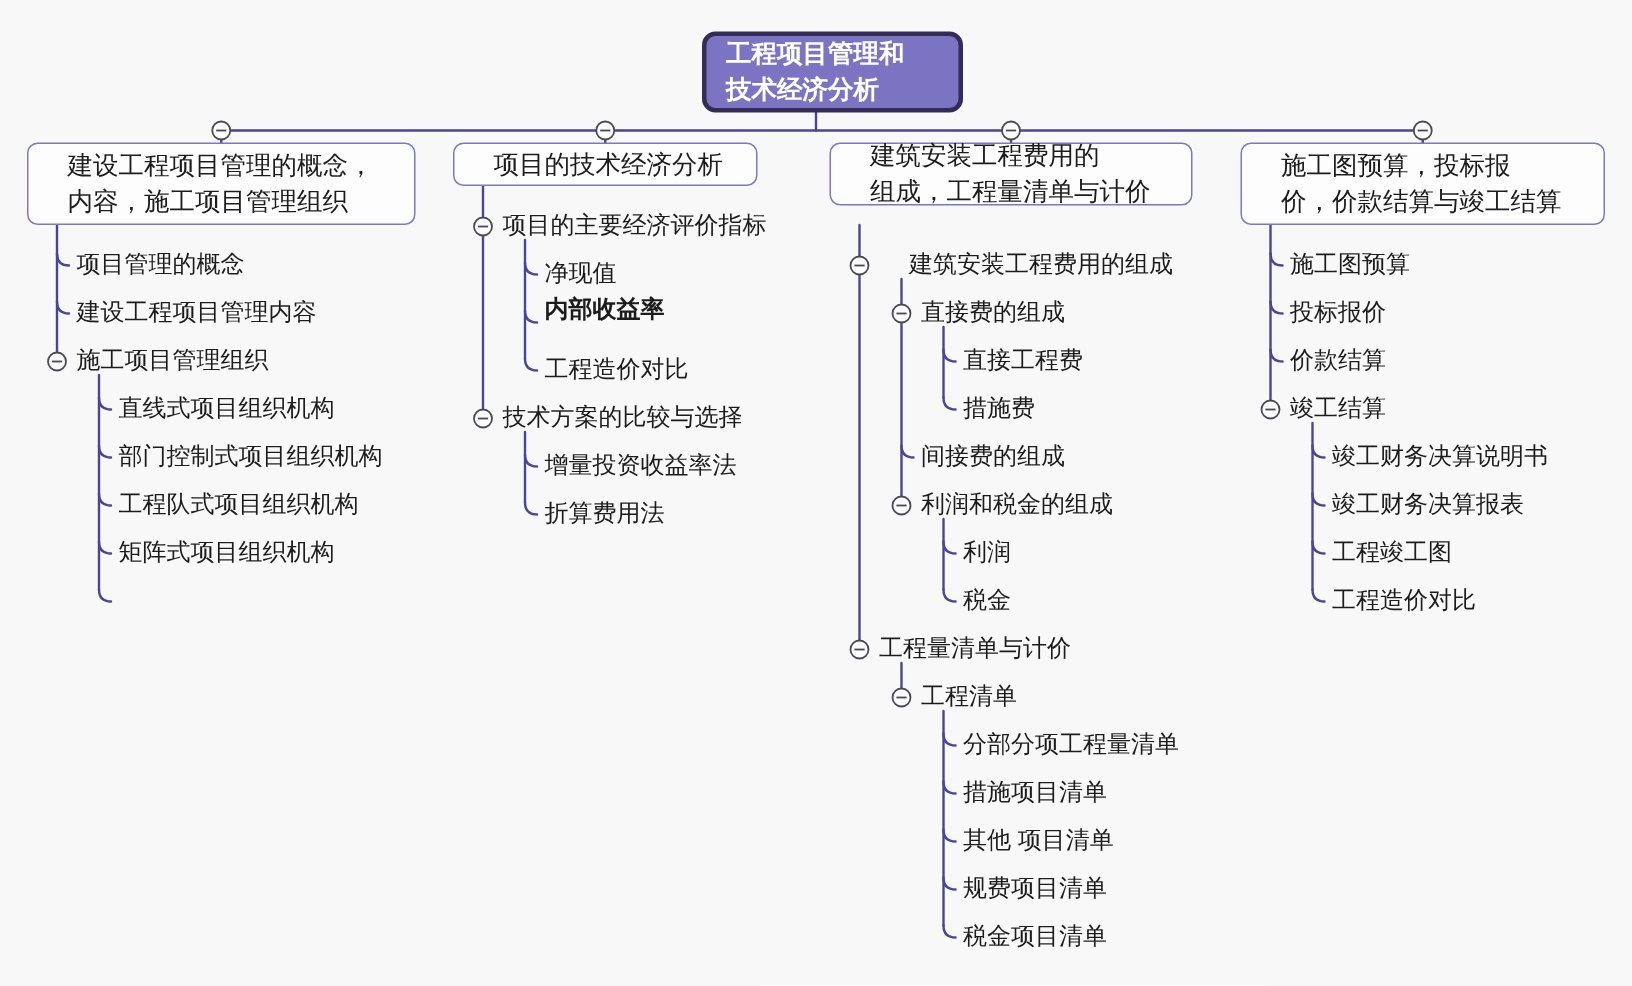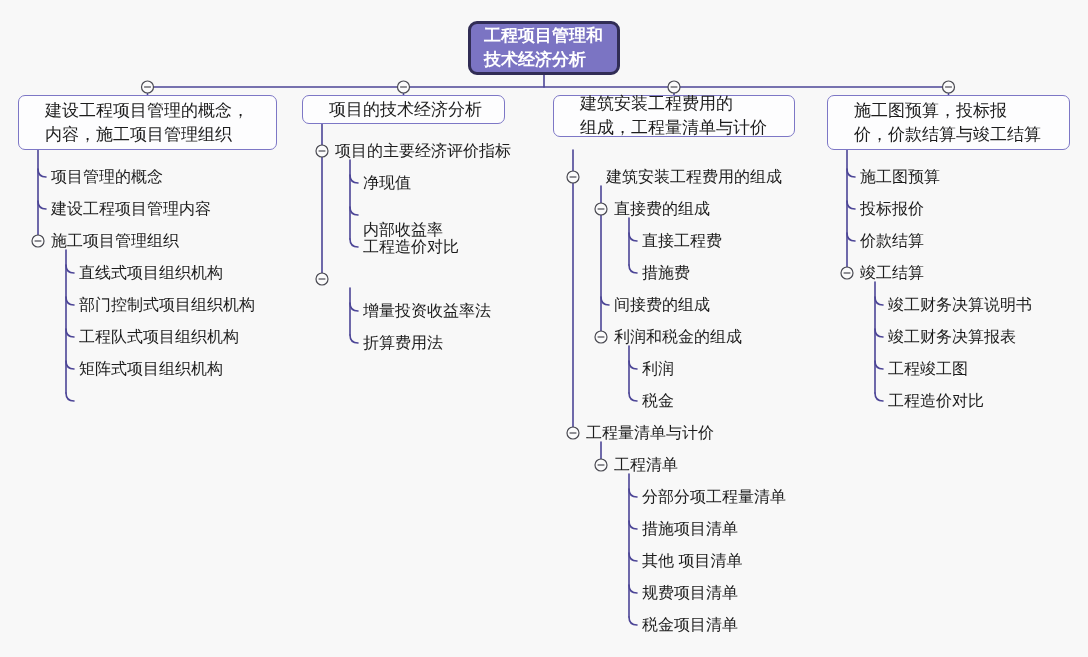--- a/index.html
+++ b/index.html
@@ -5,21 +5,21 @@
   html,body{margin:0;padding:0;}
   .stage{
     position:relative;
     width:1088px;height:657px;
     background:#f8f8f8;
     font-family:"Liberation Sans","DejaVu Sans",sans-serif;
     overflow:hidden;
   }
   #wires{position:absolute;left:0;top:0;width:1088px;height:657px;}
   .root-box{
-    position:absolute;left:468px;top:21px;width:152px;height:54px;
+    position:absolute;left:468px;top:21px;width:174px;height:54px;
     box-sizing:border-box;
     background:#7b74c3;
     border:3px solid #312d55;
     border-radius:9px;
     display:flex;flex-direction:column;justify-content:center;
     padding-left:13px;
     color:#ffffff;font-weight:bold;font-size:17px;line-height:24px;
     white-space:nowrap;
   }
   .branch-box{
@@ -157,22 +157,23 @@
     <div class="node-label" style="left: 51px; top: 197px;">建设工程项目管理内容</div>
     <div class="node-label" style="left: 79px; top: 261px;">直线式项目组织机构</div>
     <div class="node-label" style="left: 79px; top: 293px;">部门控制式项目组织机构</div>
     <div class="node-label" style="left: 79px; top: 325px;">工程队式项目组织机构</div>
     <div class="node-label" style="left: 79px; top: 357px;">矩阵式项目组织机构</div>
     <div class="branch-box" style="left: 302px; top: 95px; width: 203px; height: 29px;">
       <div>项目的技术经济分析</div>
     </div>
     <div class="node-label" style="left: 335px; top: 139px;">项目的主要经济评价指标</div>
     <div class="node-label" style="left: 363px; top: 171px;">净现值</div>
-    <div class="node-label" style="left: 363px; top: 218px;">内部收益率</div>
+    <div class="node-label" style="left: 363px; top: 195px; font-weight: bold;">内部收益率</div>
     <div class="node-label" style="left: 363px; top: 235px;">工程造价对比</div>
+    <div class="node-label" style="left: 335px; top: 267px;">技术方案的比较与选择</div>
     <div class="node-label" style="left: 363px; top: 299px;">增量投资收益率法</div>
     <div class="node-label" style="left: 363px; top: 331px;">折算费用法</div>
     <div class="branch-box" style="left: 553px; top: 95px; width: 242px; height: 42px;">
       <div>建筑安装工程费用的</div>
       <div>组成，工程量清单与计价</div>
     </div>
     <div class="node-label" style="left: 586px; top: 165px; margin-left: 20px;">建筑安装工程费用的组成</div>
     <div class="node-label" style="left: 614px; top: 197px;">直接费的组成</div>
     <div class="node-label" style="left: 642px; top: 229px;">直接工程费</div>
     <div class="node-label" style="left: 642px; top: 261px;">措施费</div>

